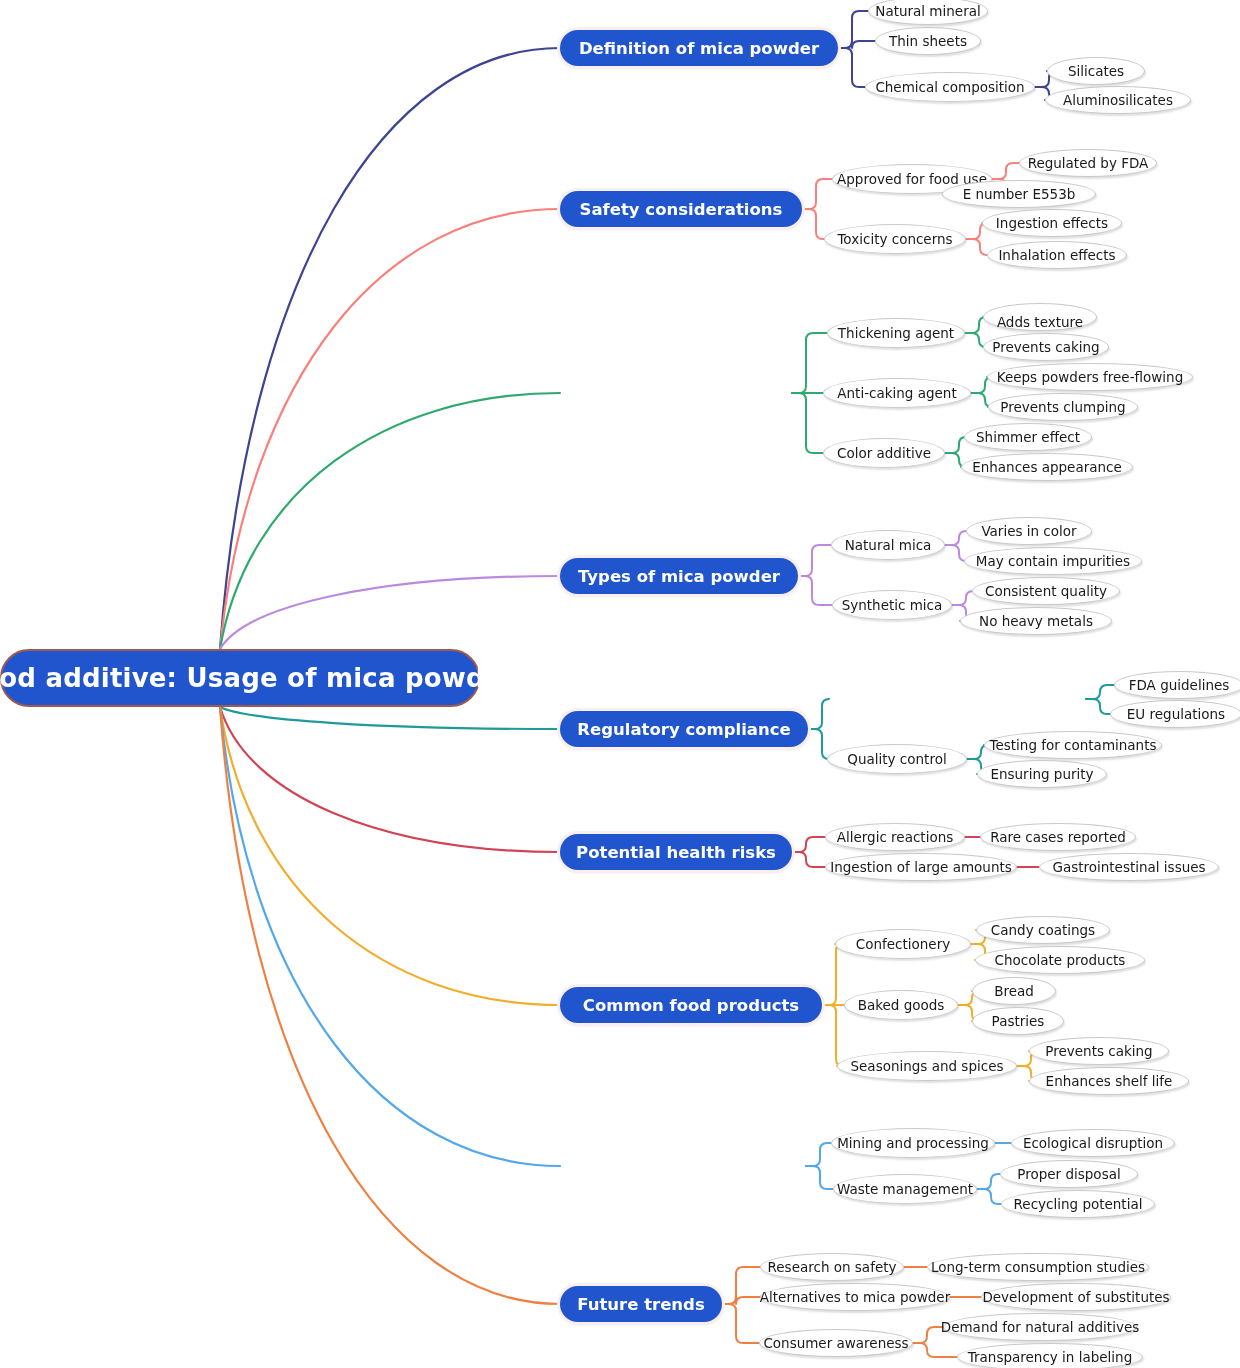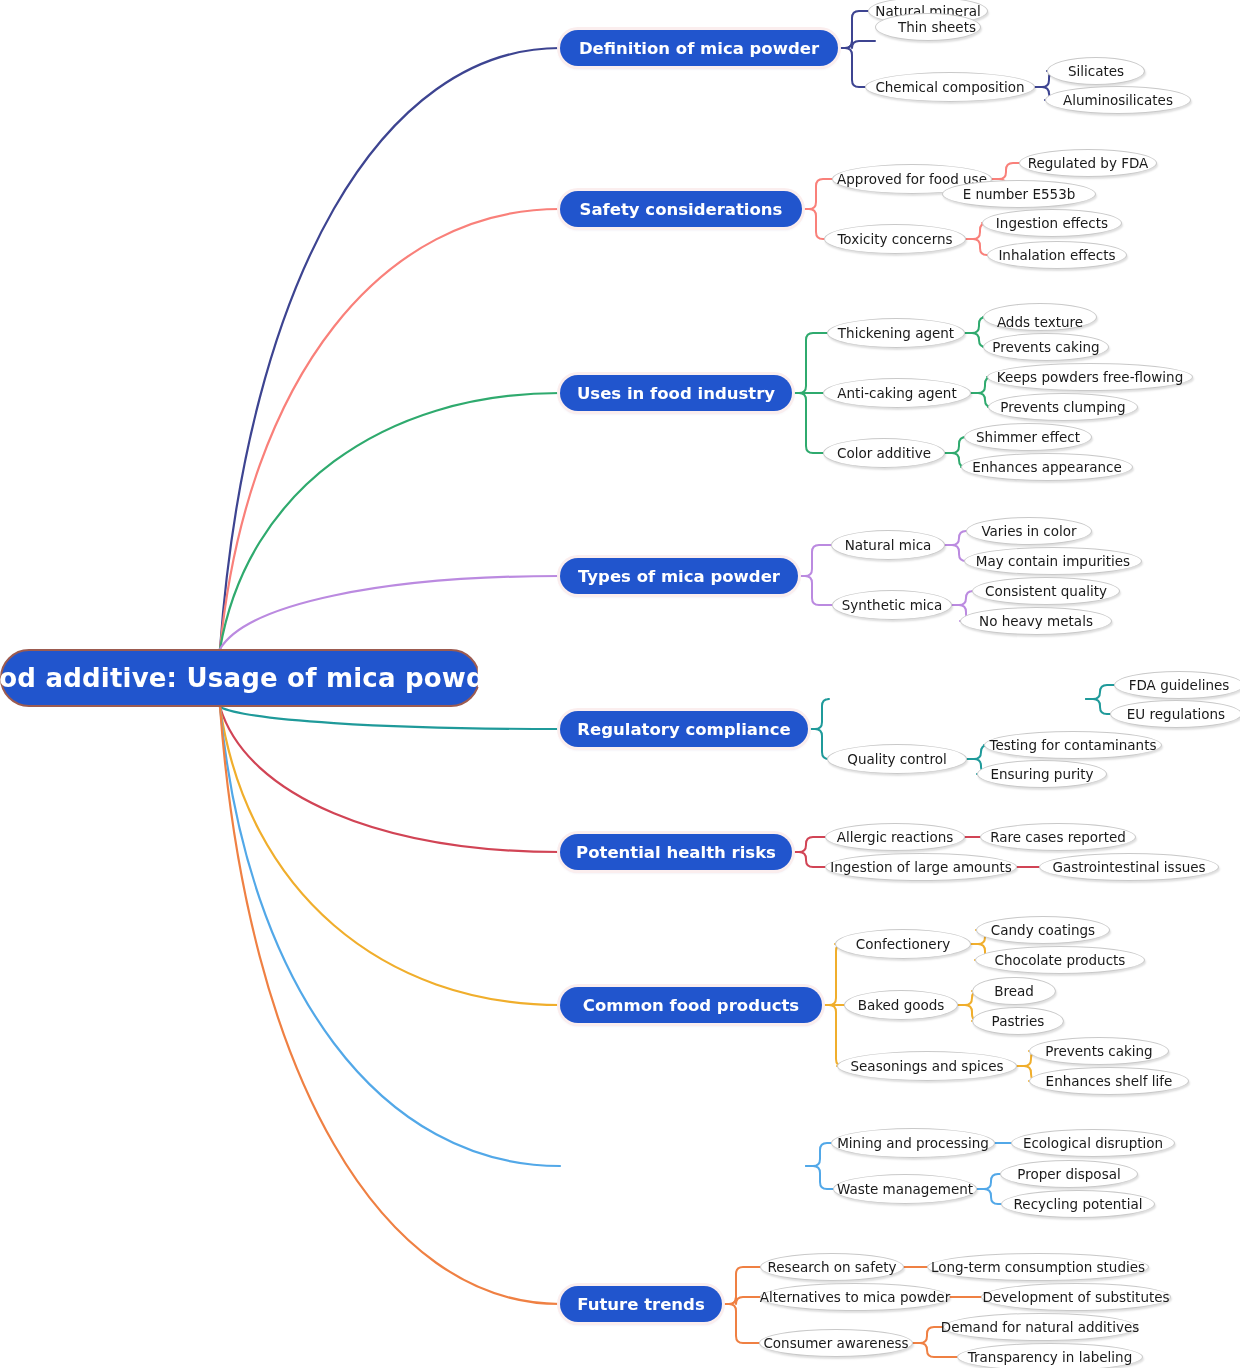--- a/index.html
+++ b/index.html
@@ -159,21 +159,21 @@
   <div id="node-layer">
       <div class="node node-root" style="left: 0px; top: 649px; width: 480px; height: 58px;">
         <span class="lbl">Food additive: Usage of mica powder</span>
       </div>
       <div class="node node-l2" style="left: 560px; top: 30px; width: 278px; height: 36px;">
         <span class="lbl">Definition of mica powder</span>
       </div>
       <div class="node node-ell" style="left: 868px; top: -3px; width: 120px; height: 28px;">
         <span class="lbl">Natural mineral</span>
       </div>
-      <div class="node node-ell" style="left: 875px; top: 13px; width: 106px; height: 28px; justify-content: flex-end;">
+      <div class="node node-ell" style="left: 875px; top: 27px; width: 106px; height: 28px;">
         <span class="lbl">Thin sheets</span>
       </div>
       <div class="node node-ell" style="left: 865px; top: 72px; width: 170px; height: 30px;">
         <span class="lbl">Chemical composition</span>
       </div>
       <div class="node node-ell" style="left: 1047px; top: 57px; width: 98px; height: 28px;">
         <span class="lbl">Silicates</span>
       </div>
       <div class="node node-ell" style="left: 1045px; top: 86px; width: 146px; height: 28px;">
         <span class="lbl">Aluminosilicates</span>
@@ -192,23 +192,20 @@
       </div>
       <div class="node node-ell" style="left: 824px; top: 224px; width: 142px; height: 30px;">
         <span class="lbl">Toxicity concerns</span>
       </div>
       <div class="node node-ell" style="left: 982px; top: 209px; width: 140px; height: 28px;">
         <span class="lbl">Ingestion effects</span>
       </div>
       <div class="node node-ell" style="left: 987px; top: 241px; width: 140px; height: 28px;">
         <span class="lbl">Inhalation effects</span>
       </div>
-      <div class="node node-l2" style="left: 560px; top: 375px; width: 232px; height: 36px;">
-        <span class="lbl">Uses in food industry</span>
-      </div>
       <div class="node node-ell" style="left: 827px; top: 318px; width: 138px; height: 30px;">
         <span class="lbl">Thickening agent</span>
       </div>
       <div class="node node-ell" style="left: 983px; top: 303px; width: 114px; height: 28px; align-items: flex-end;">
         <span class="lbl">Adds texture</span>
       </div>
       <div class="node node-ell" style="left: 983px; top: 333px; width: 126px; height: 28px;">
         <span class="lbl">Prevents caking</span>
       </div>
       <div class="node node-ell" style="left: 823px; top: 378px; width: 148px; height: 30px;">

